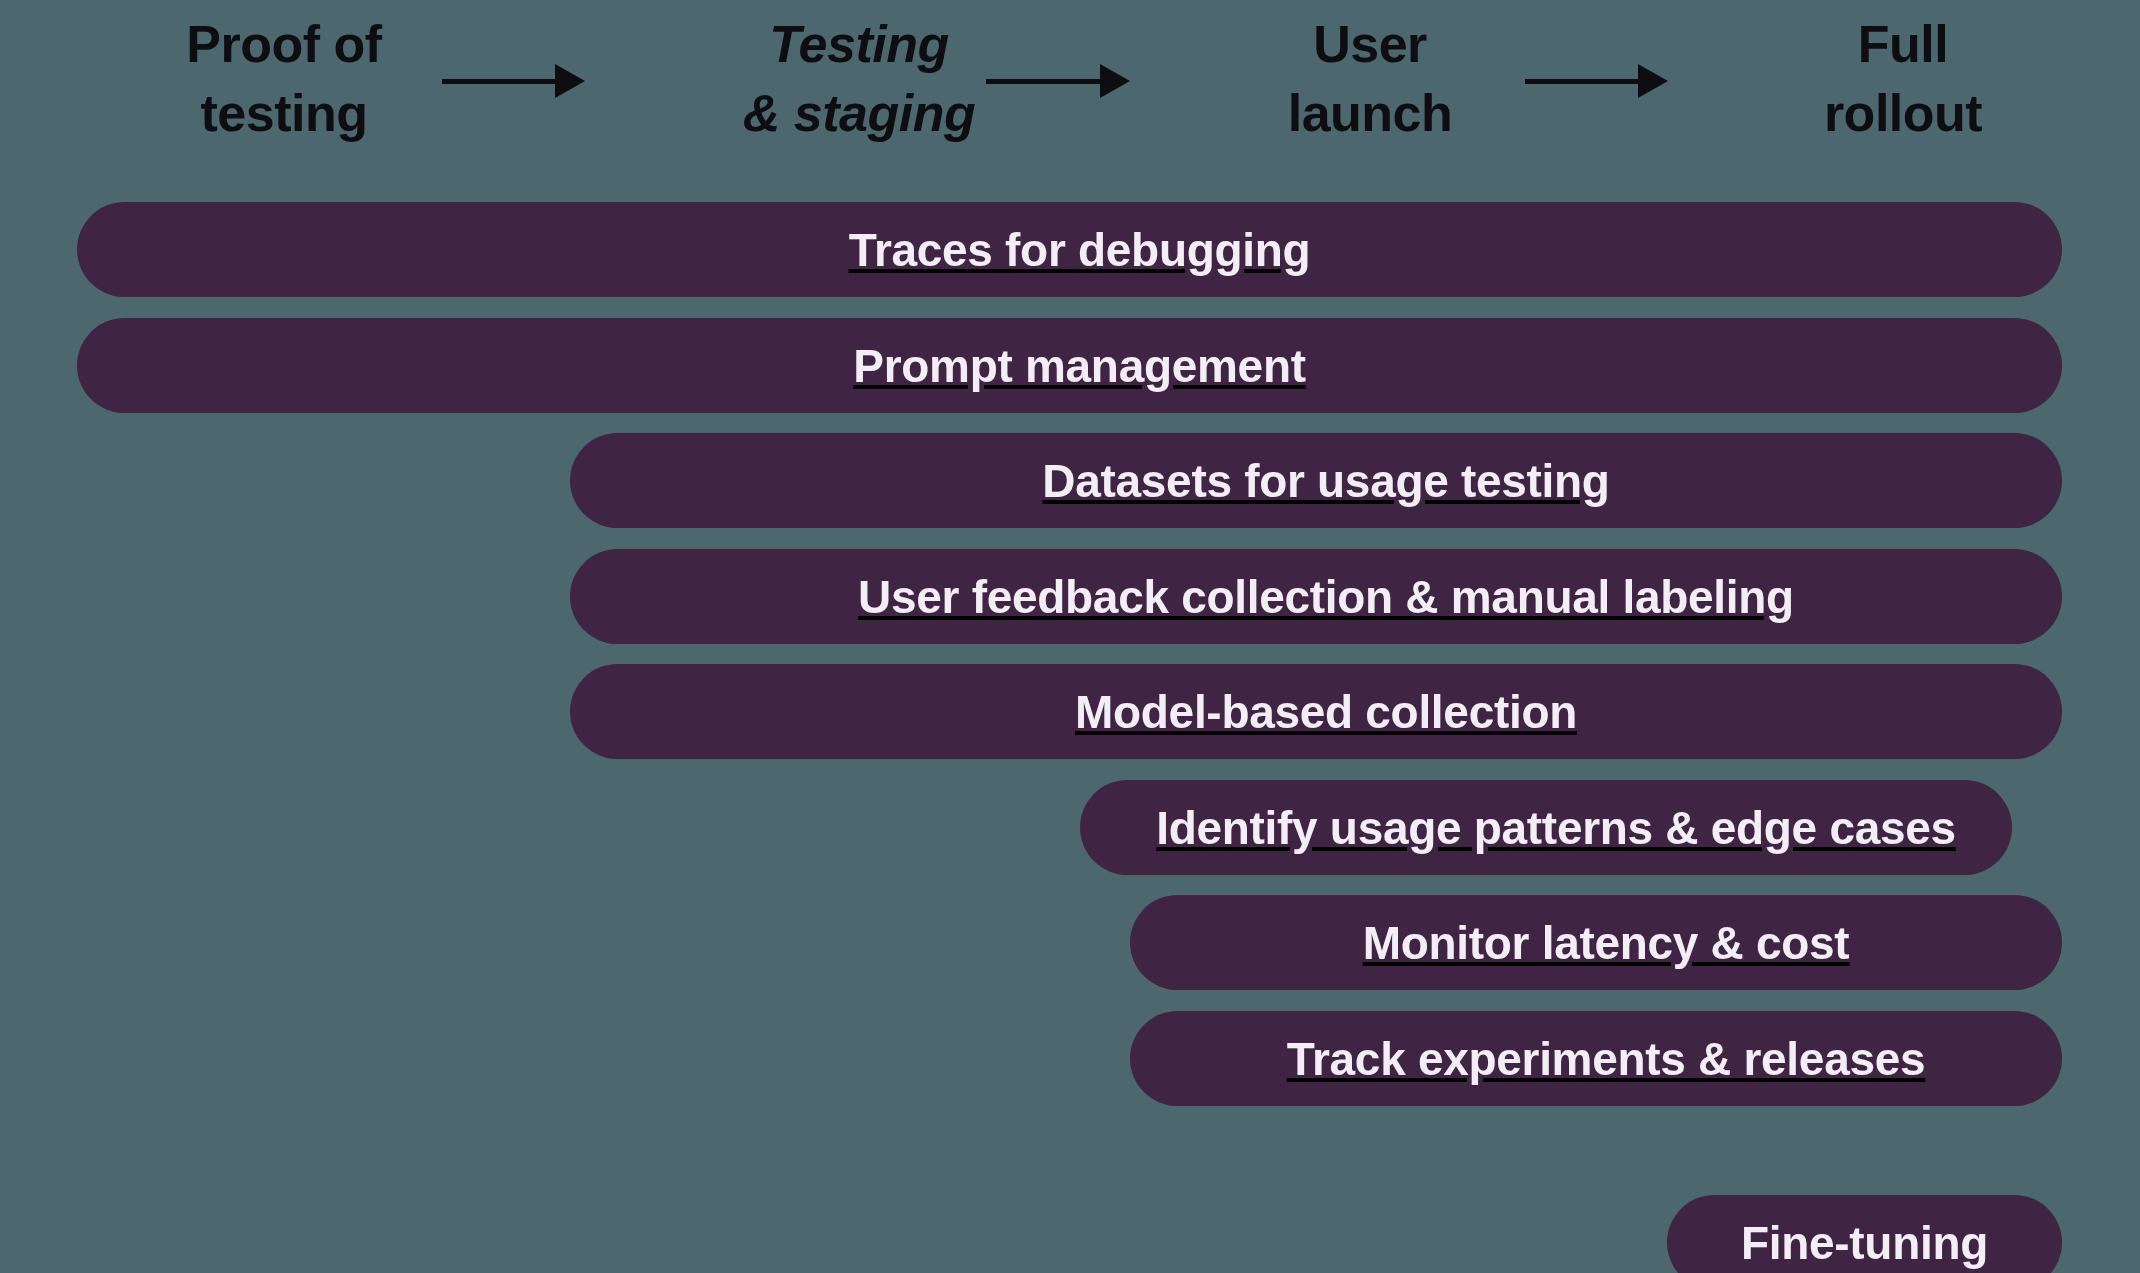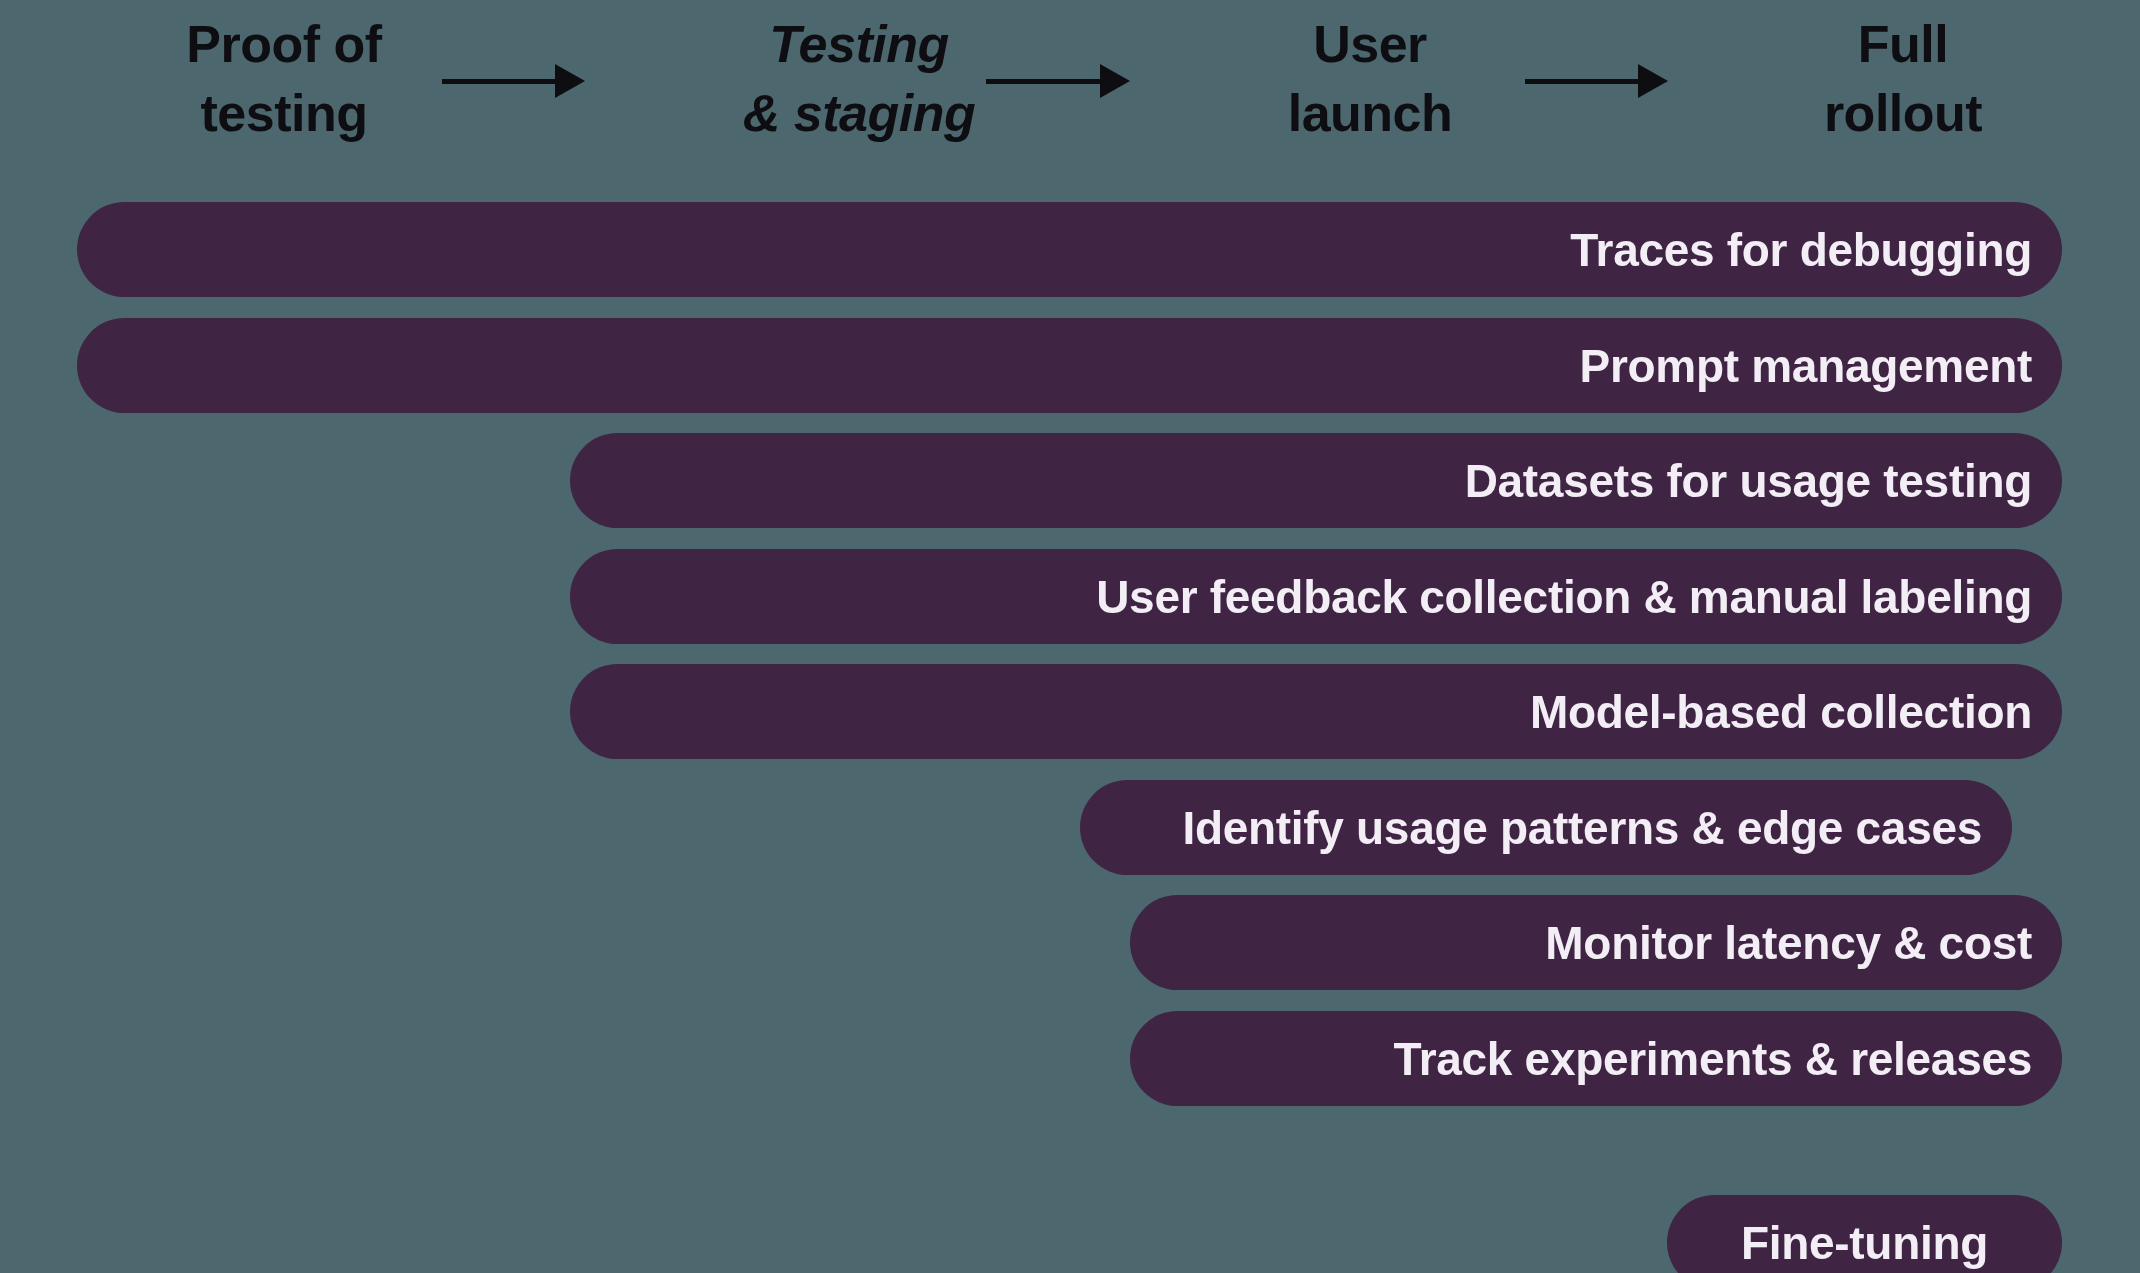--- a/index.html
+++ b/index.html
@@ -51,21 +51,21 @@
   }
   .bar {
     position: absolute;
     height: 95px;
     border-radius: 47.5px;
     background: var(--bar-fill, #3f2444);
     display: flex;
     align-items: center;
     box-sizing: border-box;
   }
-  .bar.align-left   { justify-content: flex-end; padding-left: 50px; padding-right: 30px; }
+  .bar.align-left   { justify-content: center; padding-left: 50px; padding-right: 30px; text-decoration: underline; }
   .bar.align-center { justify-content: center; padding: 0 20px; }
   .bar .bar-label {
     font-size: 46px;
     font-weight: 700;
     letter-spacing: -0.3px;
     color: var(--bar-text, #f3eef5);
     white-space: nowrap;
   }
 </style>
 </head>

